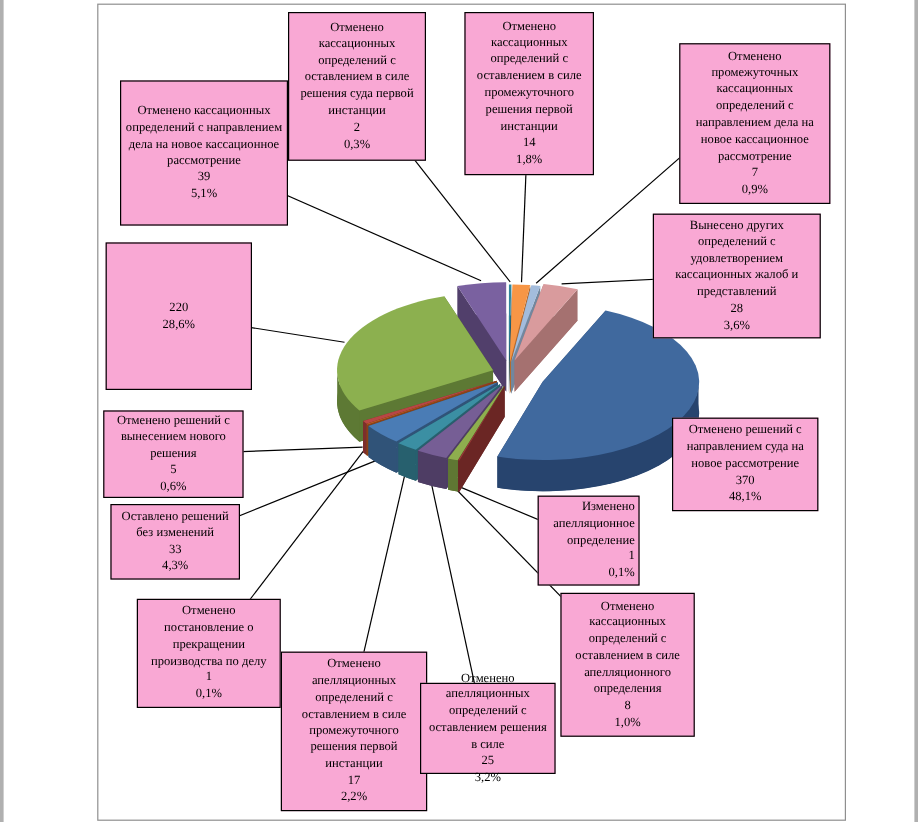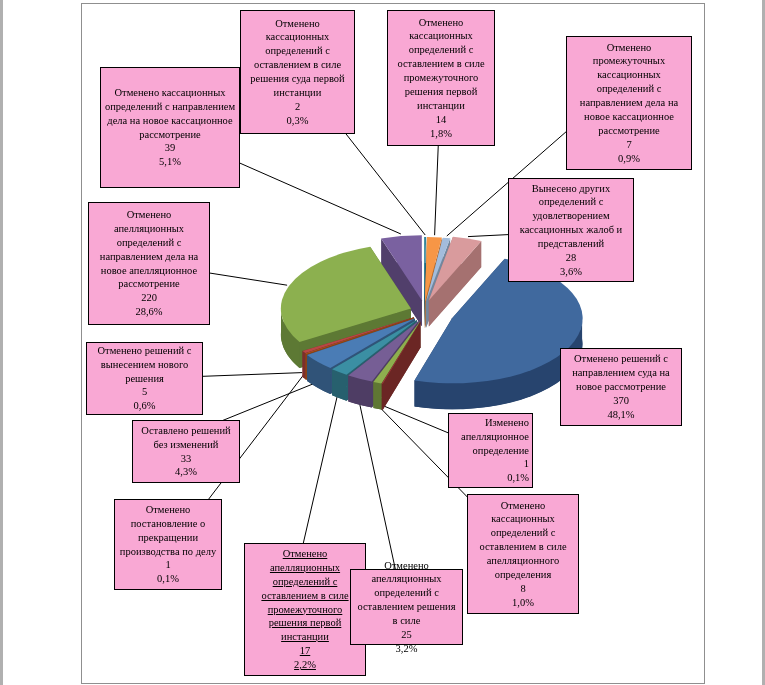--- a/index.html
+++ b/index.html
@@ -130,51 +130,50 @@
       <div class="callout" style="left: 387px; top: 10px; width: 108px; height: 136px;">
     <div class="c-label">Отменено кассационных определений с оставлением в силе промежуточного решения первой инстанции</div>
     <div class="c-value">14</div>
     <div class="c-pct">1,8%</div>
   </div>
       <div class="callout" style="left: 528px; top: 36px; width: 126px; height: 134px; margin-left: 38px;">
     <div class="c-label">Отменено промежуточных кассационных определений с направлением дела на новое кассационное рассмотрение</div>
     <div class="c-value">7</div>
     <div class="c-pct">0,9%</div>
   </div>
-      <div class="callout" style="left: 508px; top: 178px; width: 126px; height: 104px;">
+      <div class="callout" style="left: 544px; top: 178px; width: 140px; height: 104px;">
     <div class="c-label">Вынесено других определений с удовлетворением кассационных жалоб и представлений</div>
     <div class="c-value">28</div>
     <div class="c-pct">3,6%</div>
   </div>
       <div class="callout" style="left: 560px; top: 348px; width: 122px; height: 78px;">
     <div class="c-label">Отменено решений с направлением суда на новое рассмотрение</div>
     <div class="c-value">370</div>
     <div class="c-pct">48,1%</div>
   </div>
       <div class="callout" style="left: 88px; top: 202px; width: 122px; height: 123px;">
-    <div class="c-label">Отменено апелляционных определений с направлением дела на новое апелляционное рассмотрение</div>
     <div class="c-value">220</div>
     <div class="c-pct">28,6%</div>
   </div>
       <div class="callout" style="left: 86px; top: 342px; width: 117px; height: 73px;">
     <div class="c-label">Отменено решений с вынесением нового решения</div>
     <div class="c-value">5</div>
     <div class="c-pct">0,6%</div>
   </div>
-      <div class="callout" style="left: 92px; top: 420px; width: 108px; height: 63px; margin-left: 40px;">
+      <div class="callout" style="left: 92px; top: 420px; width: 108px; height: 63px;">
     <div class="c-label">Оставлено решений без изменений</div>
     <div class="c-value">33</div>
     <div class="c-pct">4,3%</div>
   </div>
-      <div class="callout" style="left: 114px; top: 499px; width: 108px; height: 91px;">
+      <div class="callout" style="left: 114px; top: 499px; width: 120px; height: 91px;">
     <div class="c-label">Отменено постановление о прекращении производства по делу</div>
     <div class="c-value">1</div>
     <div class="c-pct">0,1%</div>
   </div>
-      <div class="callout" style="left: 244px; top: 543px; width: 122px; height: 133px; text-decoration: underline;">
+      <div class="callout" style="left: 234px; top: 543px; width: 122px; height: 133px;">
     <div class="c-label">Отменено апелляционных определений с оставлением в силе промежуточного решения первой инстанции</div>
     <div class="c-value">17</div>
     <div class="c-pct">2,2%</div>
   </div>
       <div class="callout" style="left: 350px; top: 569px; width: 113px; height: 76px;">
     <div class="c-label">Отменено апелляционных определений с оставлением решения в силе</div>
     <div class="c-value">25</div>
     <div class="c-pct">3,2%</div>
   </div>
       <div class="callout" style="left: 448px; top: 413px; width: 85px; height: 75px; text-align: right;">

